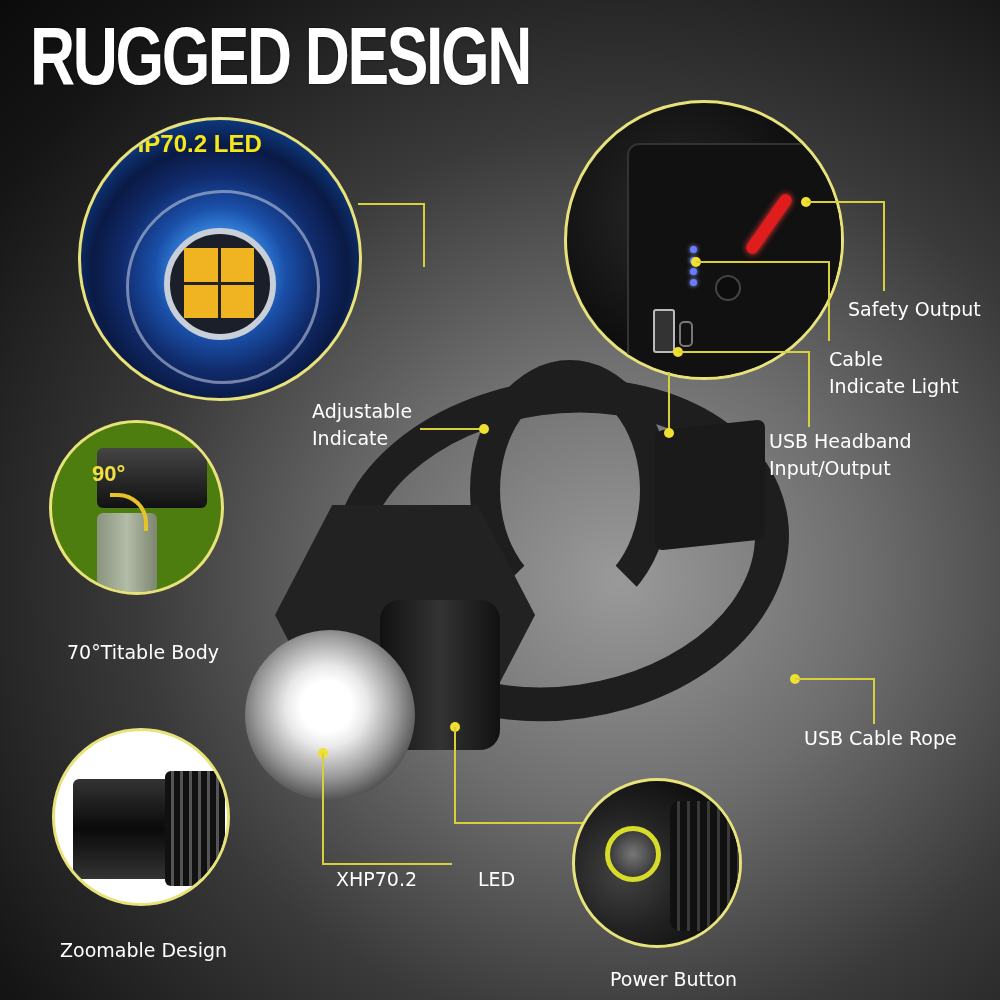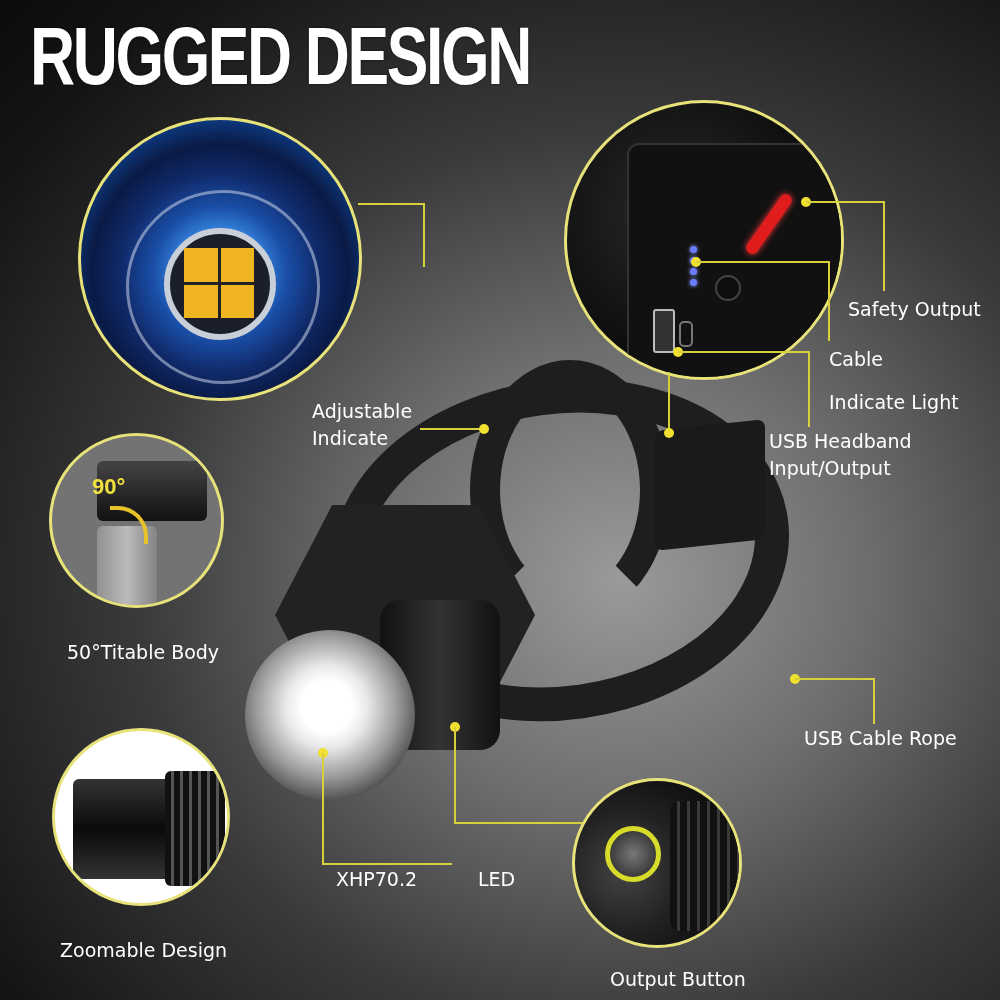--- a/index.html
+++ b/index.html
@@ -22,21 +22,21 @@
   .led-title{left:30px;top:10px;color:#f5e71a;font-weight:bold;font-size:24px;font-family:"Liberation Sans",sans-serif;white-space:nowrap;}
   
   .c-batt{left:564px;top:100px;width:280px;height:280px;background:radial-gradient(circle at 40% 40%, #2a2a2a, #0a0a0a 70%);}
   .batt-body{left:60px;top:40px;width:260px;height:250px;background:#111;border-radius:12px;border:2px solid #333;}
   .red-strip{left:196px;top:86px;width:12px;height:70px;background:#e01c1c;border-radius:6px;transform:rotate(35deg);box-shadow:0 0 6px #ff3a3a;}
   .ind{width:7px;height:7px;border-radius:50%;background:#6a7cff;box-shadow:0 0 4px #8fa0ff;}
   .usb{left:86px;top:206px;width:18px;height:40px;border:2px solid #bbb;border-radius:3px;background:#333;}
   .usbc{left:112px;top:218px;width:10px;height:22px;border:2px solid #777;border-radius:5px;}
   .pbtn{left:148px;top:172px;width:22px;height:22px;border-radius:50%;border:2px solid #444;background:#0d0d0d;}
   
-  .c-tilt{left:49px;top:433px;width:175px;height:175px;background:#737373;}
+  .c-tilt{left:49px;top:420px;width:175px;height:175px;background:#4d7c0f;}
   .c-zoom{left:52px;top:728px;width:178px;height:178px;background:#fff;}
   .c-pwr{left:572px;top:778px;width:170px;height:170px;background:radial-gradient(circle at 30% 55%, #444 0%, #222 40%, #111 70%);}
   .pwr-ring{left:30px;top:45px;width:56px;height:56px;border-radius:50%;border:5px solid #d7dc2a;box-sizing:border-box;background:radial-gradient(circle,#777 0%,#444 60%,#222 100%);}
   
   .strap{border-radius:50%;border:34px solid #1e1e1e;box-sizing:border-box;}
   .housing{left:275px;top:505px;width:260px;height:220px;background:#222;clip-path:polygon(22% 0,78% 0,100% 50%,78% 100%,22% 100%,0 50%);}
   .lens{left:245px;top:630px;width:170px;height:170px;border-radius:50%;
     background:radial-gradient(circle at 48% 45%, #fff 0%, #fff 20%, #e8e8e8 32%, #9a9a9a 55%, #4a4a4a 75%, #2a2a2a 100%);}
   .barrel{left:380px;top:600px;width:120px;height:150px;background:linear-gradient(90deg,#111,#333,#111);border-radius:20px;}
   .battpack{left:655px;top:425px;width:110px;height:120px;background:#1a1a1a;border-radius:8px;transform:skewY(-6deg);}
@@ -55,20 +55,21 @@
 
 <div class="abs circle c-led">
   <div class="abs ring1"></div>
   <div class="abs ring2"></div>
   <div class="abs chip">
       <span></span>
       <span></span>
       <span></span>
       <span></span>
     </div>
+  <div class="abs led-title">XHP70.2 LED</div>
 </div>
 <div class="abs line" style="left:358px;top:203px;width:66px;height:2px;"></div>
 <div class="abs line" style="left:423px;top:203px;width:2px;height:64px;"></div>
 
 <div class="abs circle c-batt">
   <div class="abs batt-body"></div>
   <div class="abs red-strip"></div>
   <div class="abs ind" style="left:123px;top:143px;"></div>
   <div class="abs ind" style="left:123px;top:154px;"></div>
   <div class="abs ind" style="left:123px;top:165px;"></div>
@@ -80,21 +81,21 @@
 
 <div class="abs dot" style="left:801px;top:197px;"></div>
 <div class="abs line" style="left:806px;top:201px;width:78px;height:2px;"></div>
 <div class="abs line" style="left:883px;top:201px;width:2px;height:90px;"></div>
 <div class="abs label" style="left:848px;top:296px;">Safety Output</div>
 
 <div class="abs dot" style="left:691px;top:257px;"></div>
 <div class="abs line" style="left:696px;top:261px;width:133px;height:2px;"></div>
 <div class="abs line" style="left:828px;top:261px;width:2px;height:80px;"></div>
 <div class="abs label" style="left:829px;top:346px;">Cable</div>
-<div class="abs label" style="left:829px;top:373px;margin-top:16px;">Indicate Light</div>
+<div class="abs label" style="left:829px;top:373px;">Indicate Light</div>
 
 <div class="abs dot" style="left:673px;top:347px;"></div>
 <div class="abs line" style="left:678px;top:351px;width:131px;height:2px;"></div>
 <div class="abs line" style="left:808px;top:351px;width:2px;height:76px;"></div>
 <div class="abs label" style="left:769px;top:428px;">USB Headband</div>
 <div class="abs label" style="left:769px;top:455px;">Input/Output</div>
 
 <div class="abs line" style="left:668px;top:372px;width:2px;height:60px;"></div>
 <div class="abs dot" style="left:664px;top:428px;"></div>
 
@@ -102,21 +103,21 @@
 <div class="abs label" style="left:312px;top:425px;">Indicate</div>
 <div class="abs line" style="left:420px;top:428px;width:62px;height:2px;"></div>
 <div class="abs dot" style="left:479px;top:424px;"></div>
 
 <div class="abs circle c-tilt">
   <div class="abs" style="left:45px;top:25px;width:110px;height:60px;background:linear-gradient(180deg,#444,#111);border-radius:6px;"></div>
   <div class="abs" style="left:45px;top:90px;width:60px;height:80px;background:linear-gradient(90deg,#999,#ccc,#888);border-radius:6px;opacity:.8;"></div>
   <div class="abs" style="left:40px;top:38px;color:#f0e040;font-weight:bold;font-size:22px;font-family:'Liberation Sans',sans-serif;">90°</div>
   <div class="abs" style="left:58px;top:70px;width:34px;height:34px;border-top:4px solid #e8c22a;border-right:4px solid #e8c22a;border-radius:0 30px 0 0;"></div>
 </div>
-<div class="abs label" style="left:67px;top:639px;">50°Titable Body</div>
+<div class="abs label" style="left:67px;top:639px;">70°Titable Body</div>
 
 <div class="abs circle c-zoom">
   <div class="abs" style="left:18px;top:48px;width:150px;height:100px;background:linear-gradient(180deg,#333,#0a0a0a 50%,#333);border-radius:6px;"></div>
   <div class="abs" style="left:110px;top:40px;width:60px;height:115px;background:repeating-linear-gradient(90deg,#111 0 6px,#555 6px 9px);border-radius:6px;"></div>
 </div>
 <div class="abs label" style="left:60px;top:937px;">Zoomable Design</div>
 
 <div class="abs dot" style="left:318px;top:748px;"></div>
 <div class="abs line" style="left:322px;top:753px;width:2px;height:111px;"></div>
 <div class="abs line" style="left:322px;top:863px;width:130px;height:2px;"></div>
@@ -124,18 +125,18 @@
 <div class="abs label" style="left:478px;top:866px;">LED</div>
 
 <div class="abs dot" style="left:450px;top:722px;"></div>
 <div class="abs line" style="left:454px;top:727px;width:2px;height:96px;"></div>
 <div class="abs line" style="left:454px;top:822px;width:130px;height:2px;"></div>
 
 <div class="abs circle c-pwr">
   <div class="abs" style="left:95px;top:20px;width:70px;height:130px;background:repeating-linear-gradient(90deg,#111 0 7px,#3a3a3a 7px 10px);border-radius:10px;"></div>
   <div class="abs pwr-ring"></div>
 </div>
-<div class="abs label" style="left:610px;top:966px;">Output Button</div>
+<div class="abs label" style="left:610px;top:966px;">Power Button</div>
 
 <div class="abs dot" style="left:790px;top:674px;"></div>
 <div class="abs line" style="left:795px;top:678px;width:80px;height:2px;"></div>
 <div class="abs line" style="left:873px;top:678px;width:2px;height:46px;"></div>
 <div class="abs label" style="left:804px;top:725px;">USB Cable Rope</div>
 
 </body></html>

